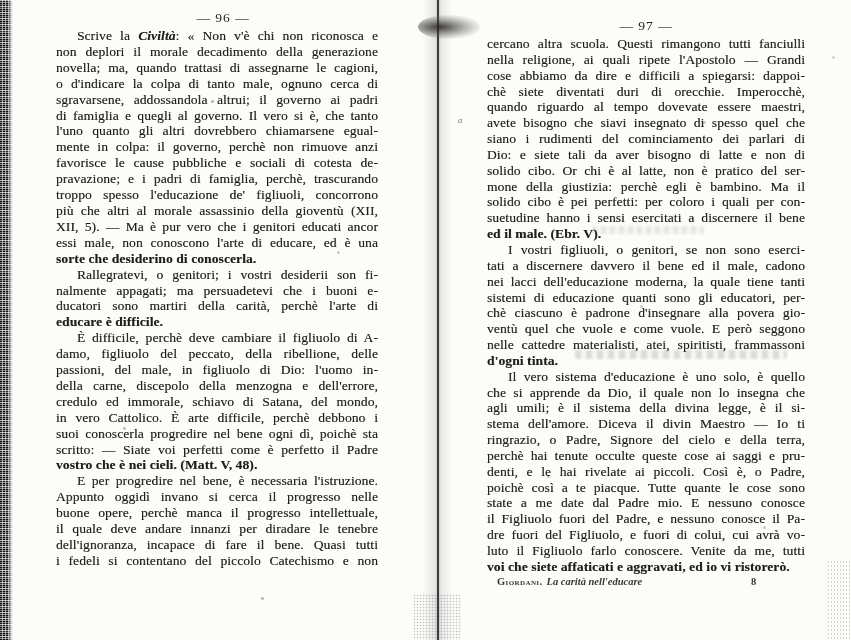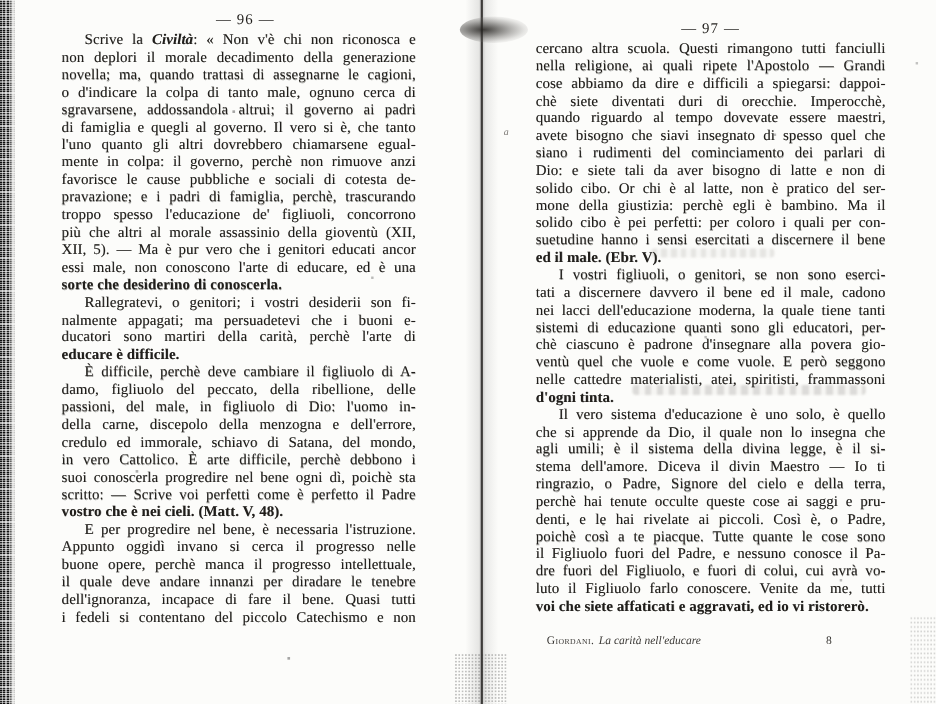--- a/index.html
+++ b/index.html
@@ -82,22 +82,22 @@
     text-align:justify;text-align-last:justify;
     letter-spacing:.1px;
     text-shadow:.3px .3px .4px rgba(32,30,27,.45);
     white-space:nowrap_off;
   }
   .page-right .line{line-height:15.85px;}
   .line.pend{text-align-last:left;font-weight:bold;}
   .line.indent{text-indent:1.55em;}
   .line i{font-style:italic;font-weight:bold;}
   .footer{
-    position:relative;margin-top:18px;height:14px;
-    font-size:10.5px;color:#3a3835;
+    position:relative;margin-top:1px;height:14px;
+    font-size:10.5px;color:#3a3835;font-weight:bold;
   }
   .footer .author{
     font-variant:small-caps;letter-spacing:.4px;margin-left:10px;
   }
   .footer .title{font-style:italic;margin-left:4px;}
   .footer .sig{position:absolute;left:264px;top:0;}
 </style>
 </head>
 <body>
 
@@ -136,21 +136,21 @@
         <div class="line">nalmente appagati; ma persuadetevi che i buoni e-</div>
         <div class="line">ducatori sono martiri della carità, perchè l'arte di</div>
         <div class="line pend">educare è difficile.</div>
         <div class="line indent">È difficile, perchè deve cambiare il figliuolo di A-</div>
         <div class="line">damo, figliuolo del peccato, della ribellione, delle</div>
         <div class="line">passioni, del male, in figliuolo di Dio: l'uomo in-</div>
         <div class="line">della carne, discepolo della menzogna e dell'errore,</div>
         <div class="line">credulo ed immorale, schiavo di Satana, del mondo,</div>
         <div class="line">in vero Cattolico. È arte difficile, perchè debbono i</div>
         <div class="line">suoi conoscerla progredire nel bene ogni dì, poichè sta</div>
-        <div class="line">scritto: — Scrive voi perfetti come è perfetto il Padre</div>
+        <div class="line">scritto: — Siate voi perfetti come è perfetto il Padre</div>
         <div class="line pend">vostro che è nei cieli. (Matt. V, 48).</div>
         <div class="line indent">E per progredire nel bene, è necessaria l'istruzione.</div>
         <div class="line">Appunto oggidì invano si cerca il progresso nelle</div>
         <div class="line">buone opere, perchè manca il progresso intellettuale,</div>
         <div class="line">il quale deve andare innanzi per diradare le tenebre</div>
         <div class="line">dell'ignoranza, incapace di fare il bene. Quasi tutti</div>
         <div class="line">i fedeli si contentano del piccolo Catechismo e non</div>
       </div>
   </div>
 
@@ -179,20 +179,21 @@
         <div class="line">nelle cattedre materialisti, atei, spiritisti, frammassoni</div>
         <div class="line pend">d'ogni tinta.</div>
         <div class="line indent">Il vero sistema d'educazione è uno solo, è quello</div>
         <div class="line">che si apprende da Dio, il quale non lo insegna che</div>
         <div class="line">agli umili; è il sistema della divina legge, è il si-</div>
         <div class="line">stema dell'amore. Diceva il divin Maestro — Io ti</div>
         <div class="line">ringrazio, o Padre, Signore del cielo e della terra,</div>
         <div class="line">perchè hai tenute occulte queste cose ai saggi e pru-</div>
         <div class="line">denti, e le hai rivelate ai piccoli. Così è, o Padre,</div>
         <div class="line">poichè così a te piacque. Tutte quante le cose sono</div>
+        <div class="line">state a me date dal Padre mio. E nessuno conosce</div>
         <div class="line">il Figliuolo fuori del Padre, e nessuno conosce il Pa-</div>
         <div class="line">dre fuori del Figliuolo, e fuori di colui, cui avrà vo-</div>
         <div class="line">luto il Figliuolo farlo conoscere. Venite da me, tutti</div>
         <div class="line pend">voi che siete affaticati e aggravati, ed io vi ristorerò.</div>
       </div>
     <div class="footer">
       <span class="author">Giordani.</span><span class="title">La carità nell'educare</span><span class="sig">8</span>
     </div>
   </div>
 

